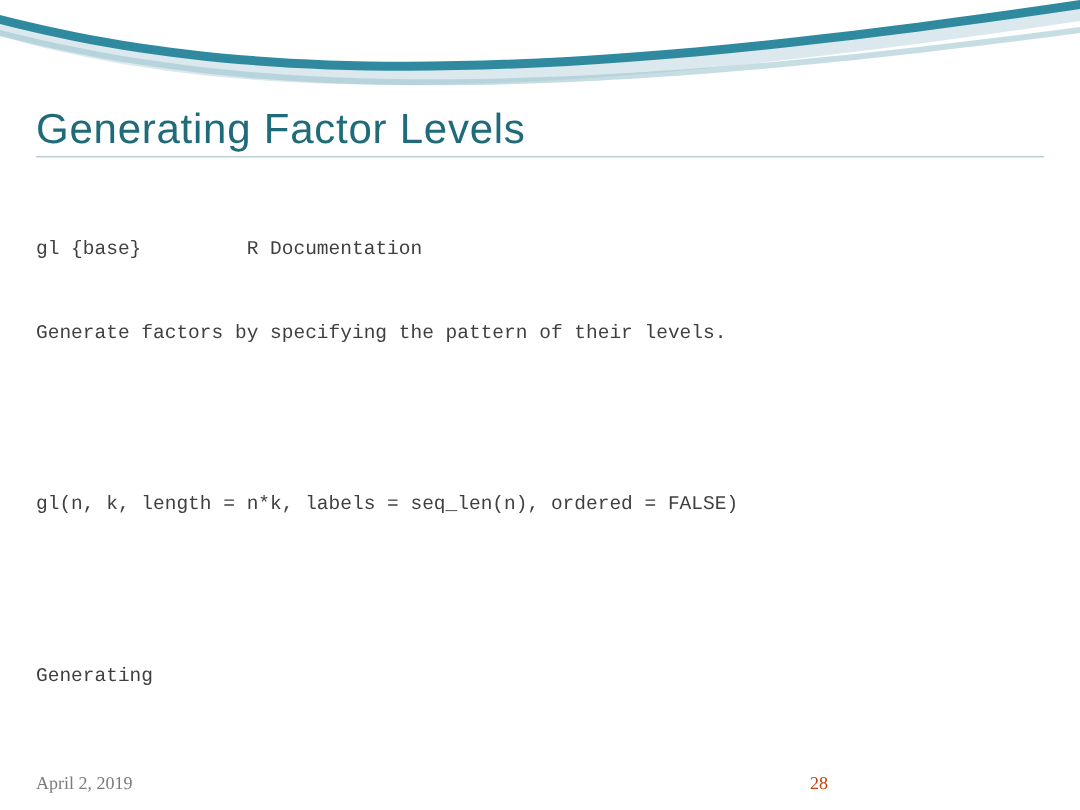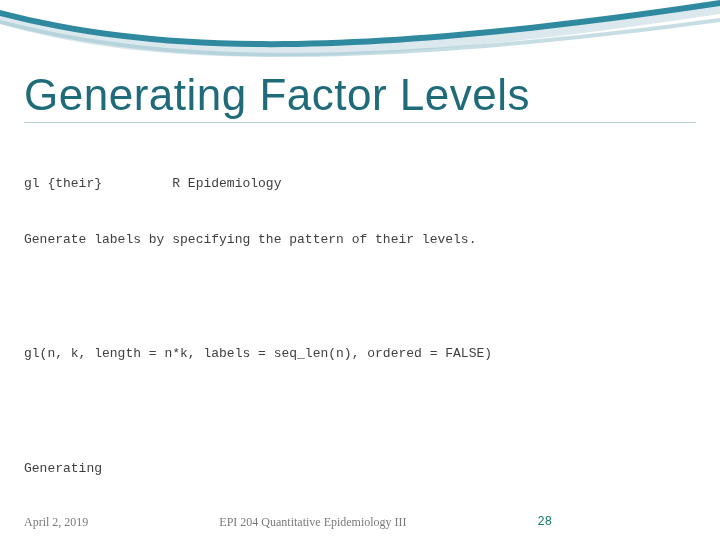--- a/index.html
+++ b/index.html
@@ -14,21 +14,21 @@
     top: 0; left: 0; width: 720px; height: 80px;
     pointer-events: none;
   }
   .content {
     position: relative;
     padding: 70px 24px 0 24px;
   }
   h1.title {
     font-family: "Segoe UI Light", "Segoe UI", Arial, sans-serif;
     font-weight: 300;
-    font-size: 44px;
+    font-size: 28px;
     color: #1f6b7a;
     letter-spacing: 0.5px;
     border-bottom: 1px solid #b9cfd4;
     padding-bottom: 2px;
     margin-bottom: 14px;
   }
   .mono {
     font-family: "Courier New", Courier, monospace;
     font-size: 13px;
     color: #403f3f;
@@ -43,37 +43,37 @@
     left: 0;
     width: 576px;
     padding: 0 24px;
     display: flex;
     justify-content: space-between;
     font-family: Georgia, "Times New Roman", serif;
     font-size: 12px;
     color: #7a7a7a;
   }
   .footer .center { flex: 1; text-align: center; }
-  .footer .page { color: #0f766e; font-family: Liberation Mono, monospace; }
+  .footer .page { color: #c2410c; }
 </style>
 </head>
 <body>
 
 <svg class="swoosh" viewBox="0 0 720 80" preserveAspectRatio="none">
   <path d="M0,14 C160,60 360,58 720,2 L720,14 C360,68 160,70 0,24 Z" fill="#dbe9ee"></path>
   <path d="M0,10 C170,54 370,52 720,0 L720,6 C370,58 170,60 0,16 Z" fill="#2f8aa0"></path>
   <path d="M0,20 C150,58 330,70 720,18 L720,22 C330,74 150,62 0,24 Z" fill="#9fc6d0" opacity="0.6"></path>
 </svg>
 
 <div class="content">
   <h1 class="title">Generating Factor Levels</h1>
 
   <div class="mono block">
-    <span class="line"><span>gl {their}</span>         <span>R Epidemiology</span></span>
-    <span class="line">Generate labels by specifying the pattern of their levels.</span>
+    <span class="line"><span>gl {base}</span>         <span>R Documentation</span></span>
+    <span class="line">Generate factors by specifying the pattern of their levels.</span>
   </div>
 
   <div class="mono block">
     <span class="line">gl(n, k, length = n*k, labels = seq_len(n), ordered = FALSE)</span>
   </div>
 
   <div class="mono">
     <span class="line">Generating</span>
     
     
@@ -82,15 +82,14 @@
     
     
     
     
     
   </div>
 </div>
 
 <div class="footer">
   <span>April 2, 2019</span>
-  <span class="center">EPI 204 Quantitative Epidemiology III</span>
   <span class="page">28</span>
 </div>
 
 </body></html>

